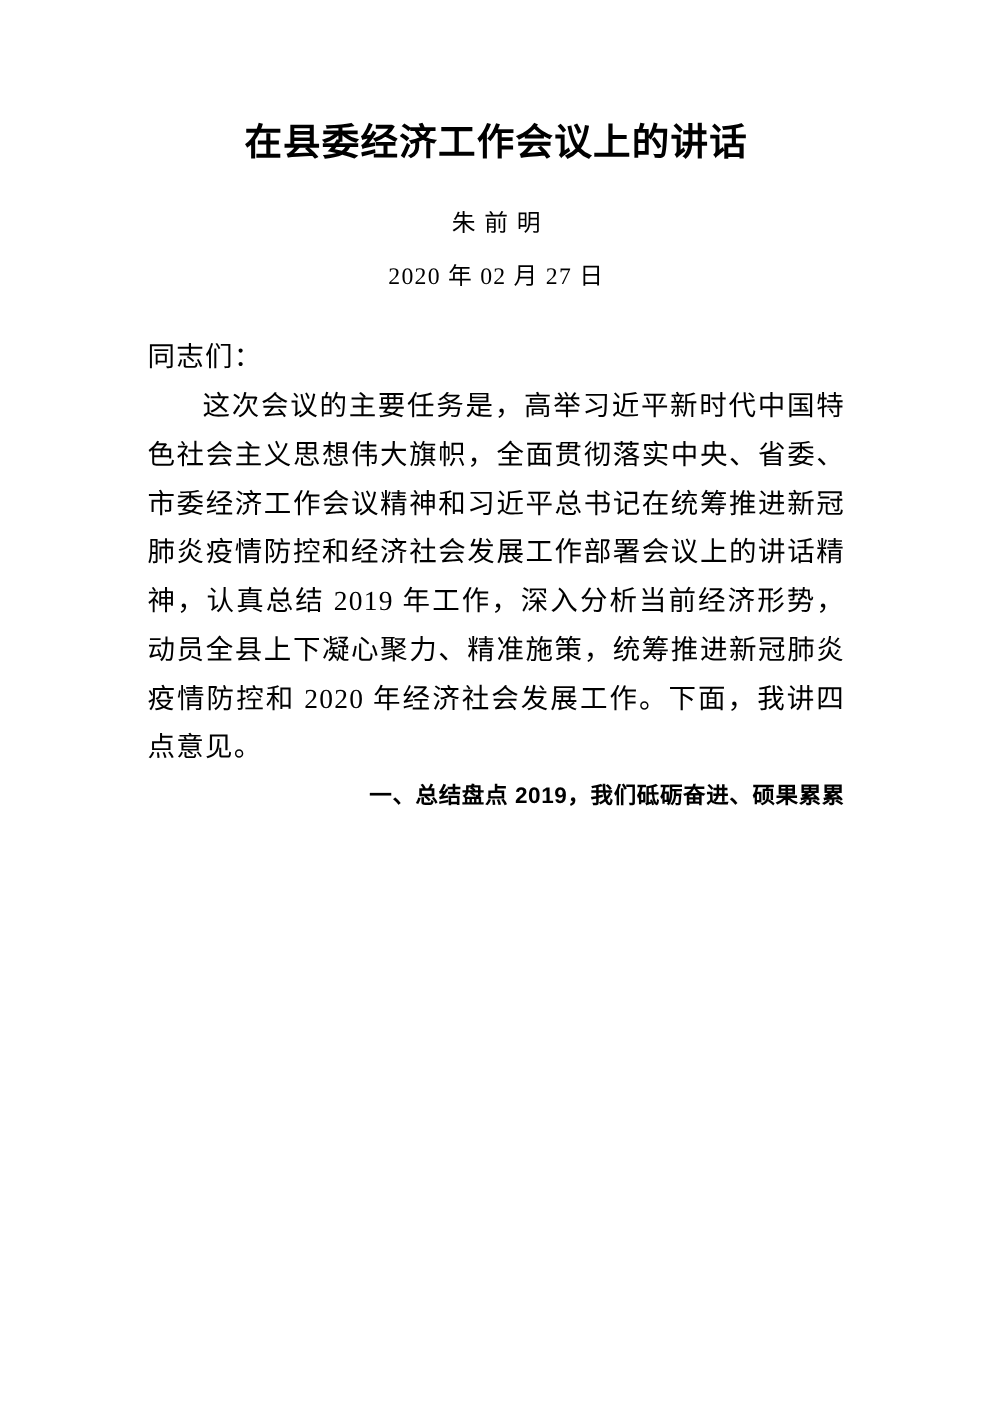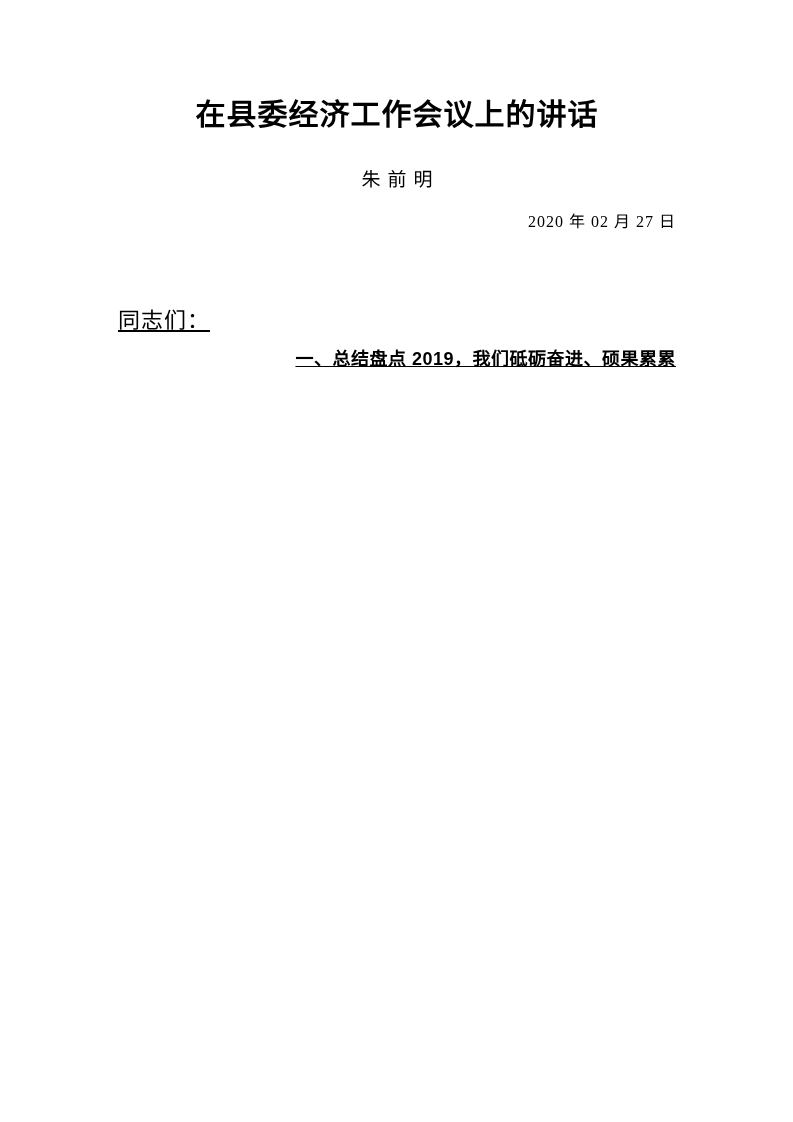--- a/index.html
+++ b/index.html
@@ -30,33 +30,32 @@
   .doc-author {
     margin-top: 32px;
     font-size: 19px;
     line-height: 26px;
     text-align: center;
     letter-spacing: 7px;
     text-indent: 7px; 
   }
   .doc-date {
     margin-top: 15px;
-    font-size: 16px;
+    font-size: 19px;
     line-height: 28px;
-    text-align: right;
+    text-align: center;
     letter-spacing: 1px;
   }
   .doc-body {
-    margin-top: 65px;
+    margin-top: 30px;
     font-size: 22px;
     line-height: 39px;
     text-align: justify;
     text-justify: inter-character;
     letter-spacing: 1px;
-    text-decoration: underline;
   }
   .doc-body p {
     margin: 0;
   }
   .salutation {
     text-indent: 0;
   }
   .para {
     text-indent: 2em;
   }
@@ -80,19 +79,20 @@
 
   <div class="doc-author">朱前明</div>
 
   <div class="doc-date">2020 年 02 月 27 日</div>
 
   <div class="doc-body">
 
     <p class="salutation">同志们：</p>
 
 
+    <p class="para">这次会议的主要任务是，高举习近平新时代中国特色社会主义思想伟大旗帜，全面贯彻落实中央、省委、市委经济工作会议精神和习近平总书记在统筹推进新冠肺炎疫情防控和经济社会发展工作部署会议上的讲话精神，认真总结 2019 年工作，深入分析当前经济形势，动员全县上下凝心聚力、精准施策，统筹推进新冠肺炎疫情防控和 2020 年经济社会发展工作。下面，我讲四点意见。</p>
 
     <h2 class="section-heading">一、总结盘点 2019，我们砥砺奋进、硕果累累</h2>
 
 
   </div>
 
 </div>
 
 </body></html>

